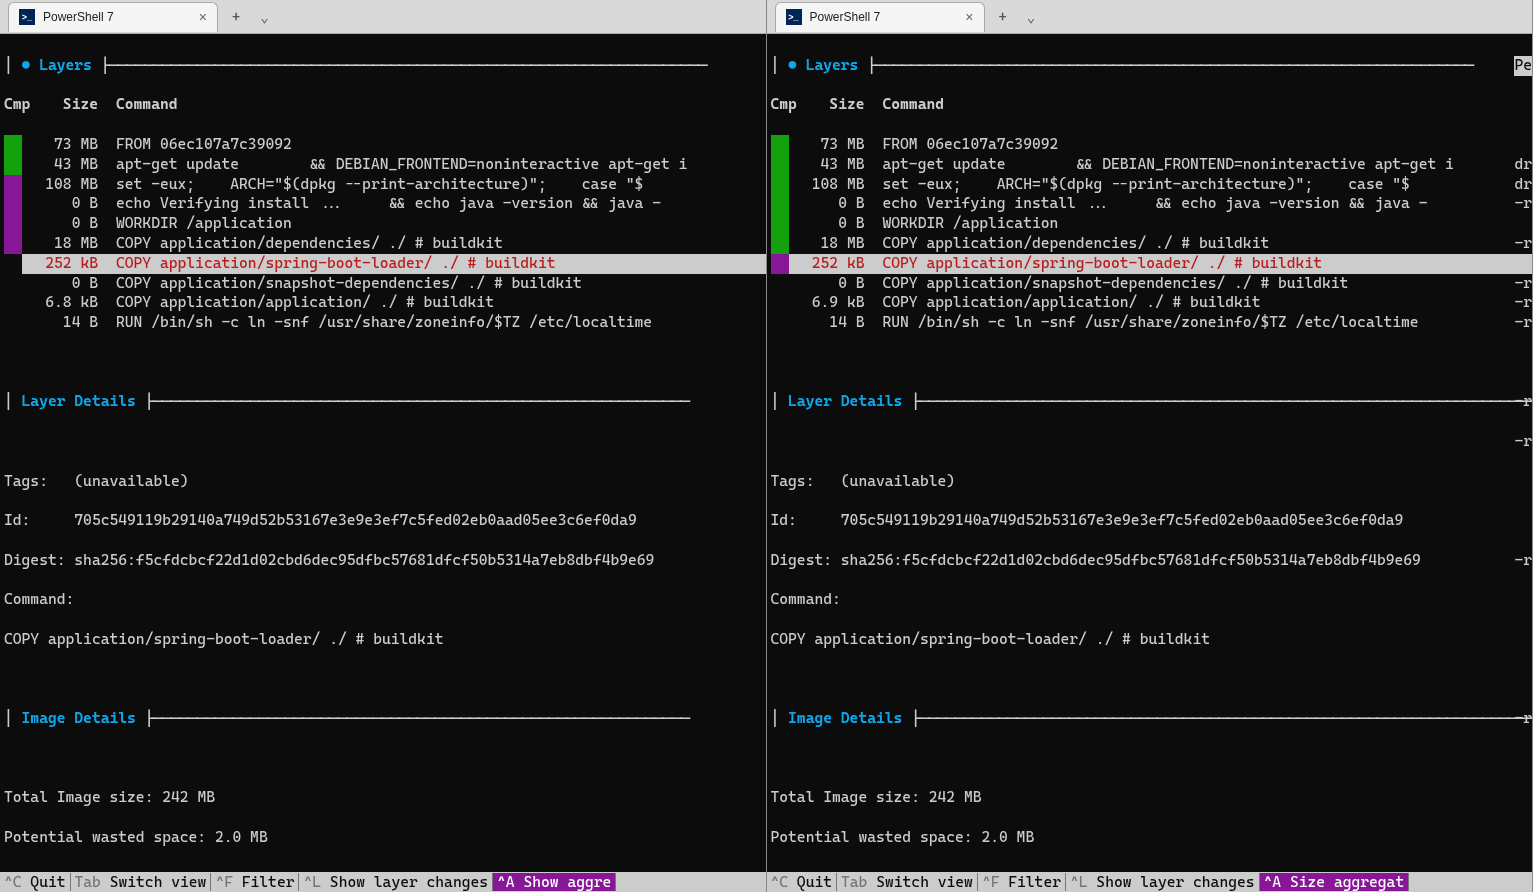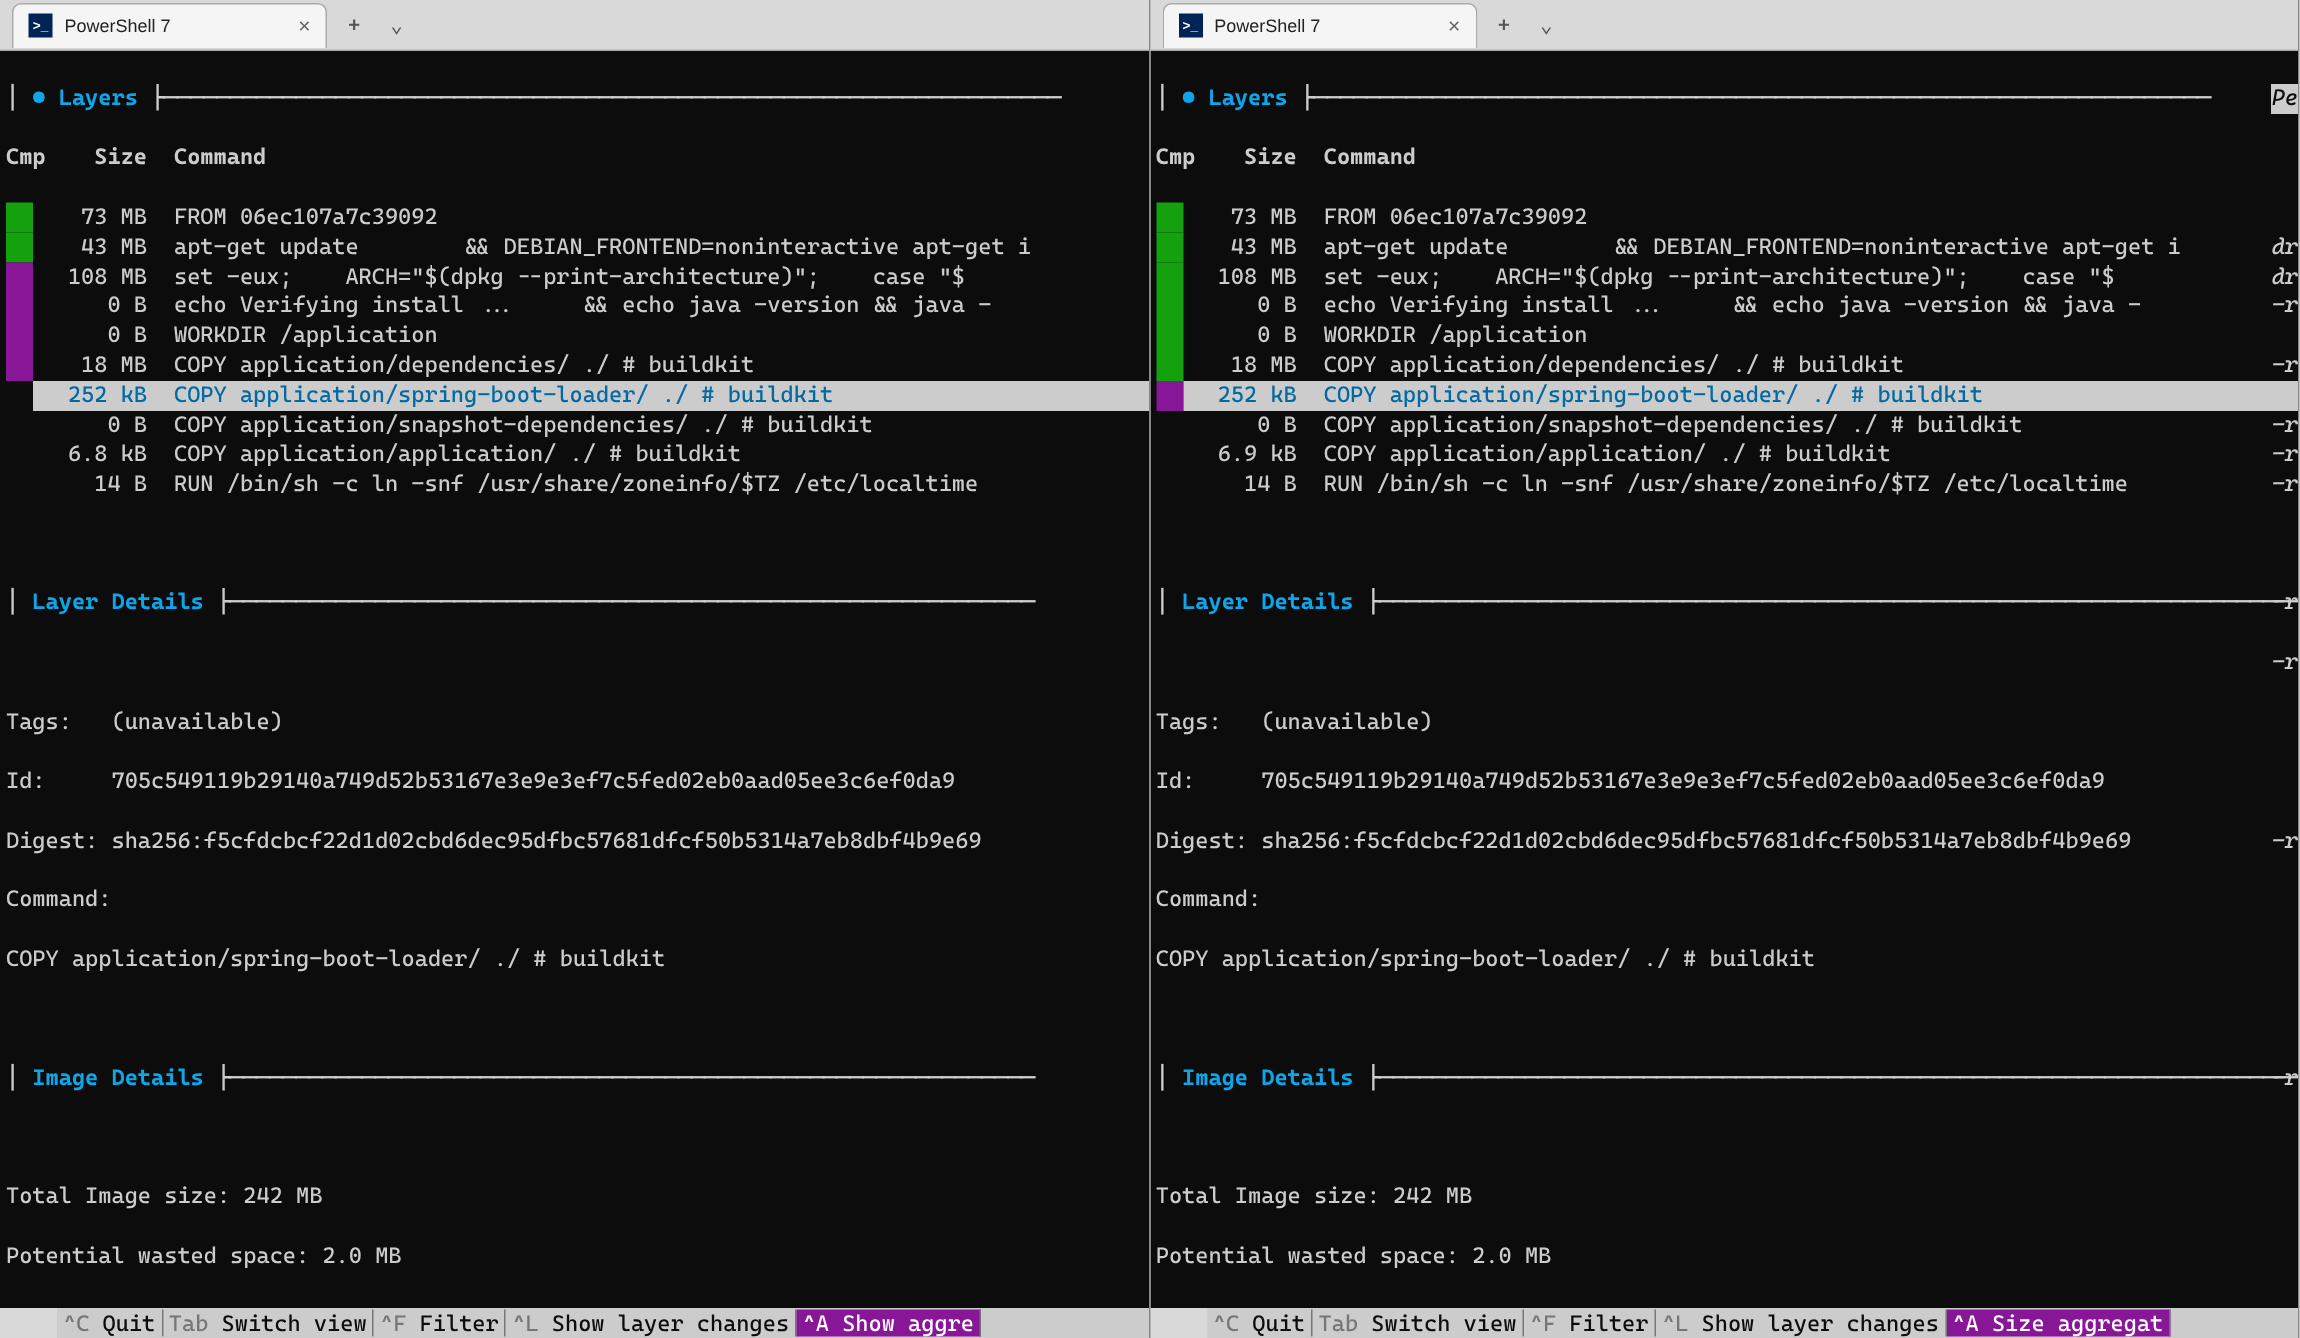--- a/index.html
+++ b/index.html
@@ -90,38 +90,36 @@
 .layer-row {
   display: flex;
   height: 19.8px;
 }
 .cmp-bar {
   width: 18px;
   height: 19.8px;
 }
 .green { background: #13a10e; }
 .purple { background: #881798; }
-.selected-row { background: #cccccc; color: #0369a1; align-items: center; }
+.selected-row { background: #cccccc; color: #b91c1c; align-items: center; }
 .col-size { width: 80px; text-align: right; padding-right: 4px; }
 .col-cmd { padding-left: 14px; flex: 1; overflow: hidden; }
 .table-header { font-weight: bold; }
 .rcol {
   position: absolute;
   right: 0;
   color: #cccccc;
-  font-style: italic;
 }
 .statusbar {
   background: #cccccc;
   color: #0c0c0c;
   height: 20px;
   display: flex;
   align-items: center;
   font-size: 15px;
-  margin-left: 38px;
 }
 .status-seg {
   padding: 0 4px;
   border-right: 1px solid #777;
   white-space: nowrap;
 }
 .status-seg.active {
   background: #881798;
   color: #fff;
   text-align: center;

